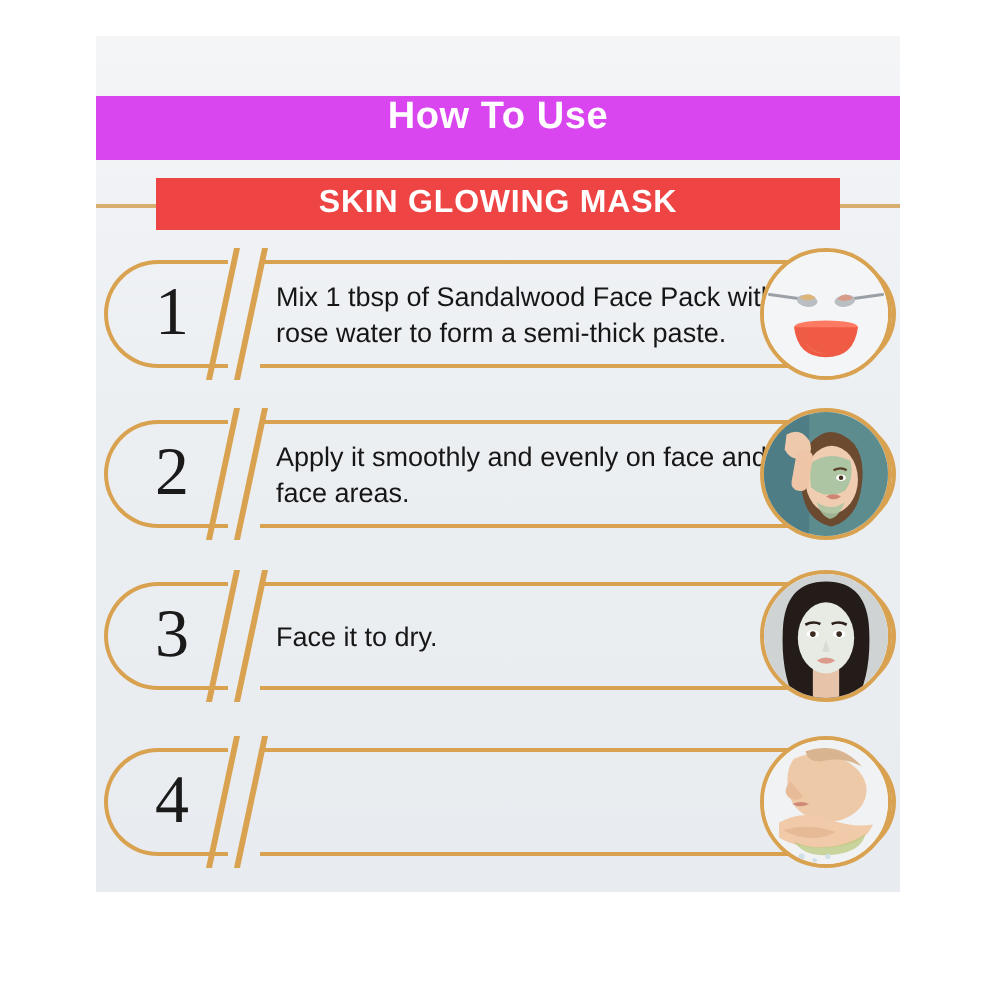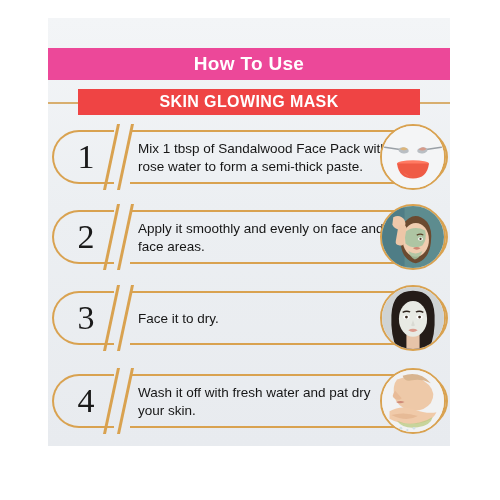--- a/index.html
+++ b/index.html
@@ -29,23 +29,23 @@
     background: linear-gradient(180deg, #f3f5f7 0%, #eceff2 45%, #e8ebef 100%);
   }
 
   
   .title-bar {
     position: absolute;
     left: 48px;
     top: 48px;
     width: 402px;
     height: 32px;
-    background: #ec4899;
+    background: #d946ef;
     display: flex;
-    align-items: center;
+    align-items: flex-start;
     justify-content: center;
   }
   .title-bar .txt {
     color: #ffffff;
     font-size: 19px;
     font-weight: bold;
     letter-spacing: .3px;
   }
 
   .subtitle-wrap {
@@ -284,21 +284,20 @@
       </svg>
     </div>
   </div>
 
   <div class="step step-4">
     <div class="num-cap"></div>
     <div class="num">4</div>
     <div class="slash a"></div>
     <div class="slash b"></div>
     <div class="text-cap"></div>
-    <div class="step-text">Wash it off with fresh water and pat dry your skin.</div>
     <div class="photo">
       <svg viewBox="0 0 66 66" preserveAspectRatio="xMidYMid slice">
         <rect width="66" height="66" fill="#f1f2f3"></rect>
 
         <path d="M16 10 q20 -8 34 6 q8 9 2 19 q-8 10 -22 8 q-14 -3 -17 -15 q-2 -12 3 -18 z" fill="#eec9a8"></path>
 
         <path d="M22 6 q18 -6 30 8 q-10 -5 -20 -3 q-8 2 -10 -5 z" fill="#d8b590"></path>
 
         <path d="M14 22 q-5 6 0 9 q4 2 7 -1" fill="#e8bb98"></path>
 

